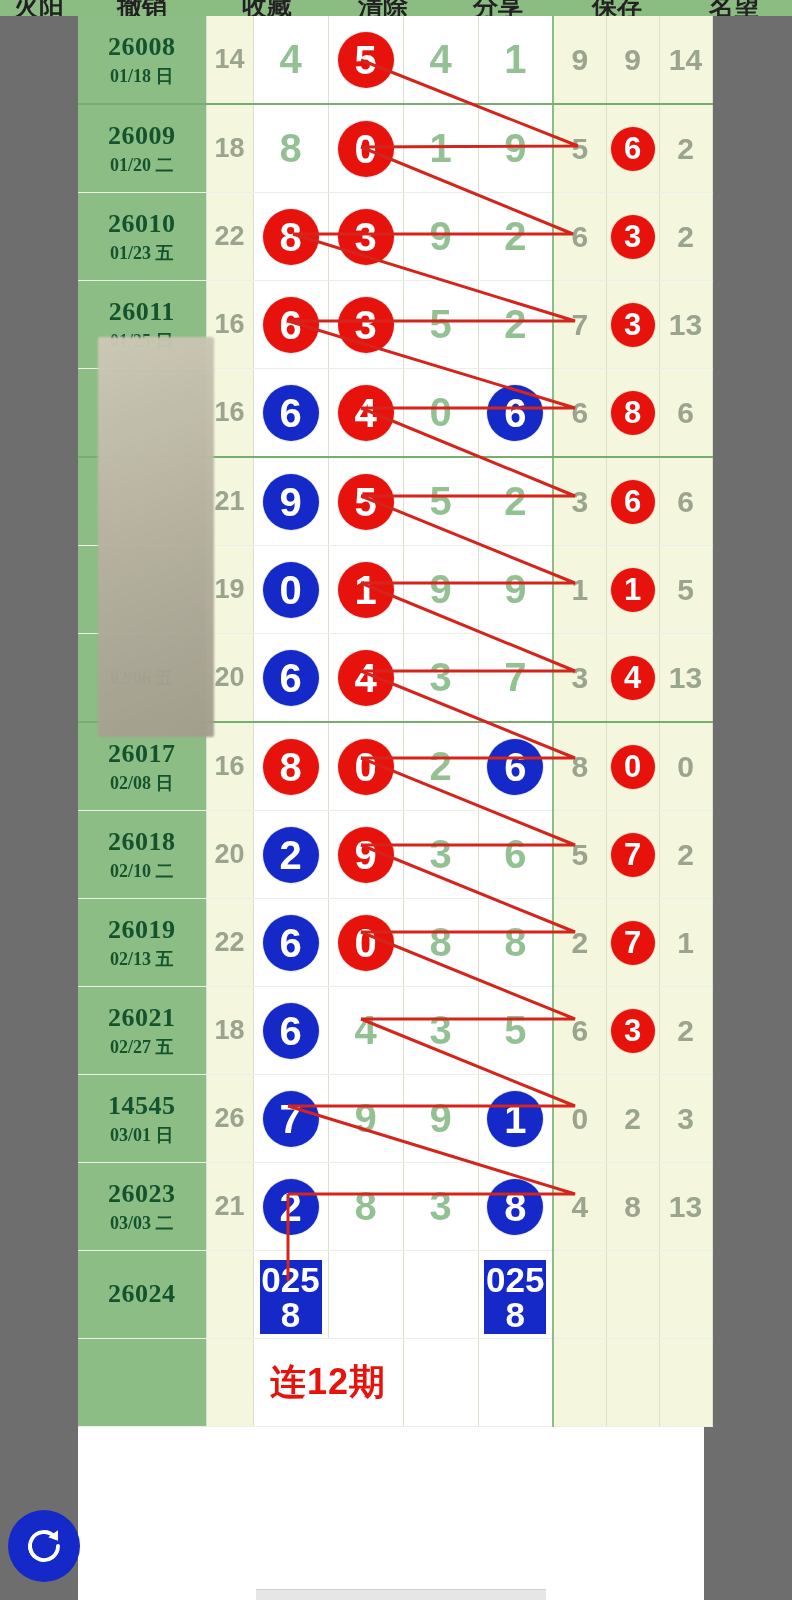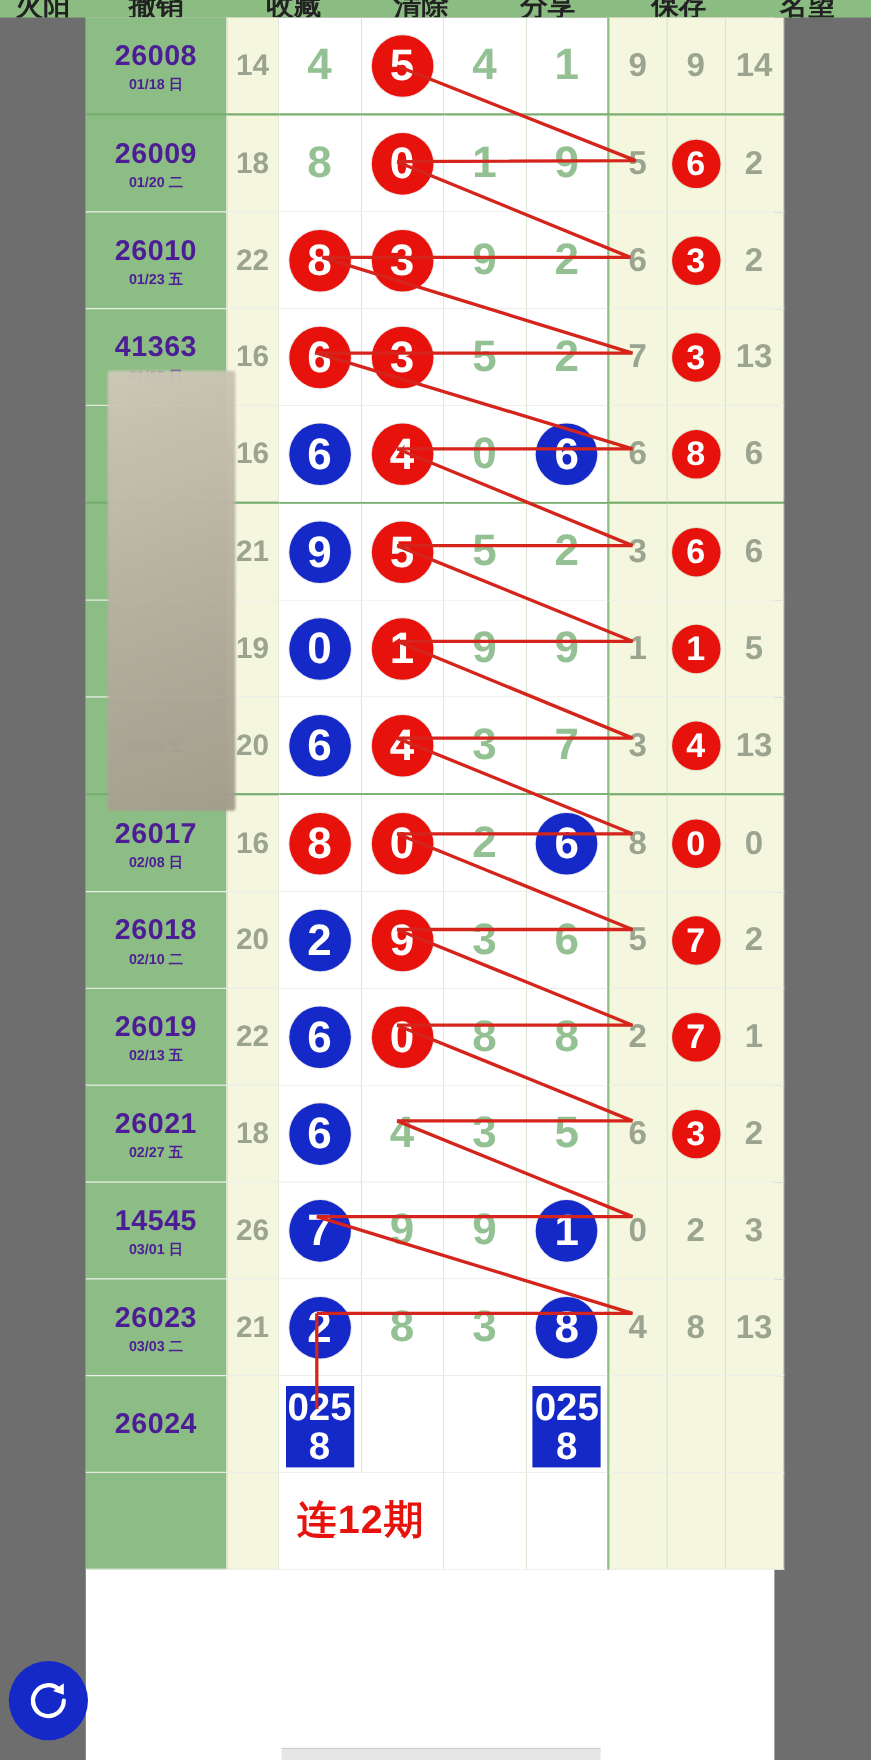--- a/index.html
+++ b/index.html
@@ -53,28 +53,29 @@
     border-bottom:1px solid #eceee8;
   }
   
   col.c-issue{width:128px;}
   col.c-sum{width:47px;}
   col.c-n{width:75px;}
   col.c-t{width:53px;}
 
   td.issue{
     background:#8cbd84;
-    color:#4c1d95;
+    color:#14532d;
     font-weight:bold;
     border-right:1px solid #6fa566;
     border-bottom:1px solid #7fb277;
     line-height:1.18;
+    font-family:Liberation Serif, serif;
   }
   td.issue .no{font-size:26px;letter-spacing:0.5px;}
-  td.issue .dt{font-size:13px;font-weight:bold;margin-top:3px;}
+  td.issue .dt{font-size:18px;font-weight:bold;margin-top:3px;}
 
   td.sum{
     background:#f4f6dd;
     color:#9aa48f;
     font-size:27px;
     font-weight:bold;
   }
   td.num{
     background:#ffffff;
     color:#94c193;
@@ -238,21 +239,21 @@
             <td class="num"><span class="ball red">8</span></td>
             <td class="num"><span class="ball red">3</span></td>
             <td class="num">9</td>
             <td class="num last">2</td>
             <td class="tail">6</td>
             <td class="tail"><span class="ball red small">3</span></td>
             <td class="tail">2</td>
           </tr>
           <tr>
             <td class="issue">
-              <div class="no">41363</div>
+              <div class="no">26011</div>
               <div class="dt">01/25 日</div>
             </td>
             <td class="sum">16</td>
             <td class="num"><span class="ball red">6</span></td>
             <td class="num"><span class="ball red">3</span></td>
             <td class="num">5</td>
             <td class="num last">2</td>
             <td class="tail">7</td>
             <td class="tail"><span class="ball red small">3</span></td>
             <td class="tail">13</td>

